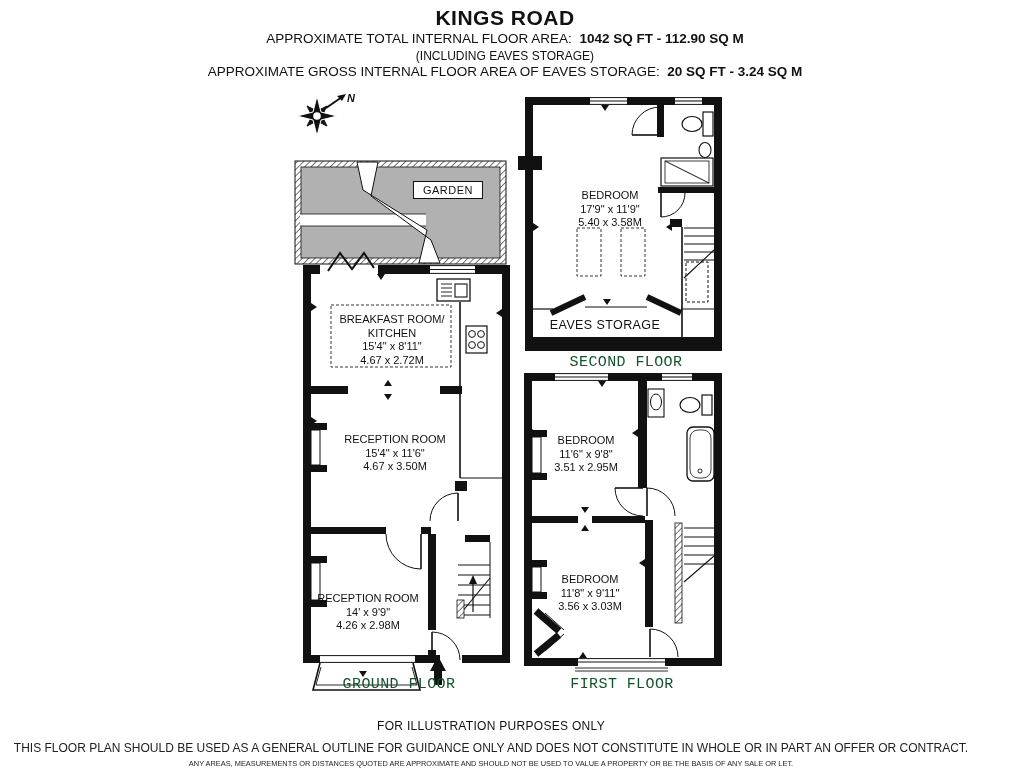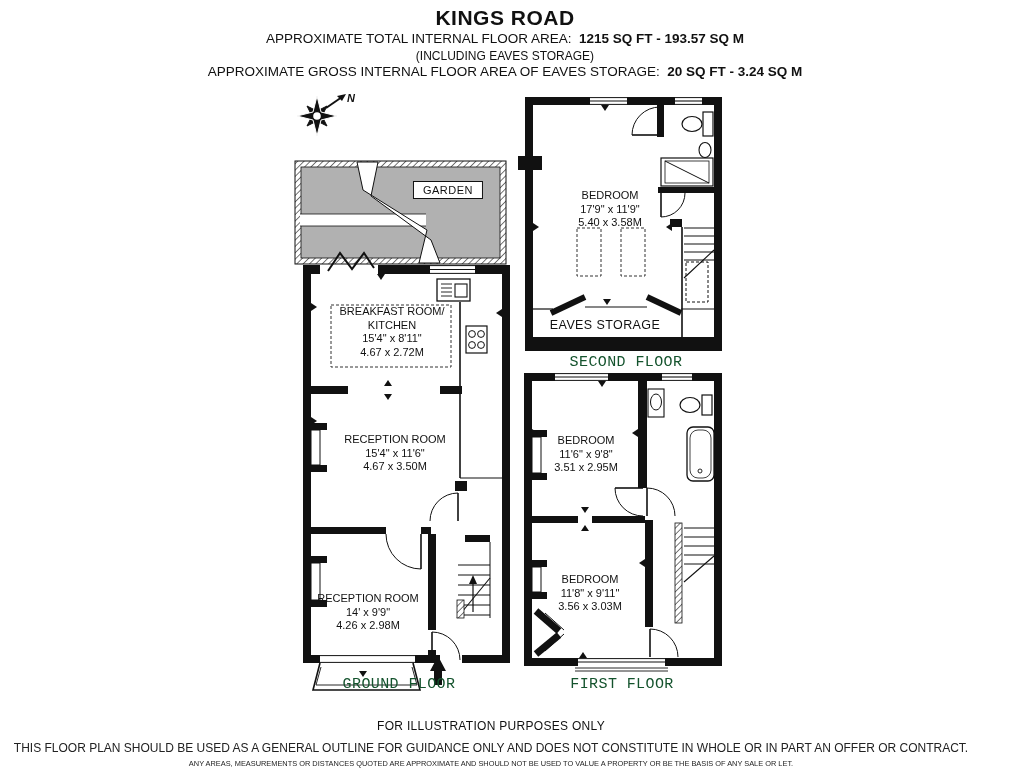--- a/index.html
+++ b/index.html
@@ -28,21 +28,21 @@
   .ftr-line2{top:750px;font-size:7.4px;color:#222;}
   .ftr-line3{top:759px;font-size:7.4px;color:#222;}
 </style>
 </head>
 <body>
 
 <div id="page">
 
   <div class="abs hdr hdr-title">KINGS ROAD</div>
   <div class="abs hdr hdr-line">
-    <span>APPROXIMATE TOTAL INTERNAL FLOOR AREA:</span>&nbsp;&nbsp;<b>1215 SQ FT - 193.57 SQ M</b>
+    <span>APPROXIMATE TOTAL INTERNAL FLOOR AREA:</span>&nbsp;&nbsp;<b>1042 SQ FT - 112.90 SQ M</b>
   </div>
   <div class="abs hdr hdr-sub">(INCLUDING EAVES STORAGE)</div>
   <div class="abs hdr hdr-line2">
     <span>APPROXIMATE GROSS INTERNAL FLOOR AREA OF EAVES STORAGE:</span>&nbsp;&nbsp;<b>20 SQ FT - 3.24 SQ M</b>
   </div>
 
   <svg width="1024" height="768" viewBox="0 0 1024 768">
     <defs>
       <pattern id="hatch45" width="4.5" height="4.5" patternUnits="userSpaceOnUse" patternTransform="rotate(45)">
         <rect width="4.5" height="4.5" fill="#ffffff"></rect>
@@ -311,21 +311,21 @@
       <path d="M638,429 L638,437 L632,433 Z"></path>
       <path d="M581,507 L589,507 L585,513 Z"></path>
       <path d="M581,531 L589,531 L585,525 Z"></path>
       <path d="M645,559 L645,567 L639,563 Z"></path>
       <path d="M579,658 L587,658 L583,652 Z"></path>
     </g>
   </svg>
 
   <div class="garden-label" style="left:448px;top:190px">GARDEN</div>
 
-  <div class="room-label" style="left:392px;top:332px">
+  <div class="room-label" style="left:392px;top:340px">
     <span>BREAKFAST ROOM/</span>
     <span>KITCHEN</span>
     <span>15'4" x 8'11"</span>
     <span>4.67 x 2.72M</span>
   </div>
 
   <div class="room-label" style="left:395px;top:453px">
     <span>RECEPTION ROOM</span>
     <span>15'4" x 11'6"</span>
     <span>4.67 x 3.50M</span>

